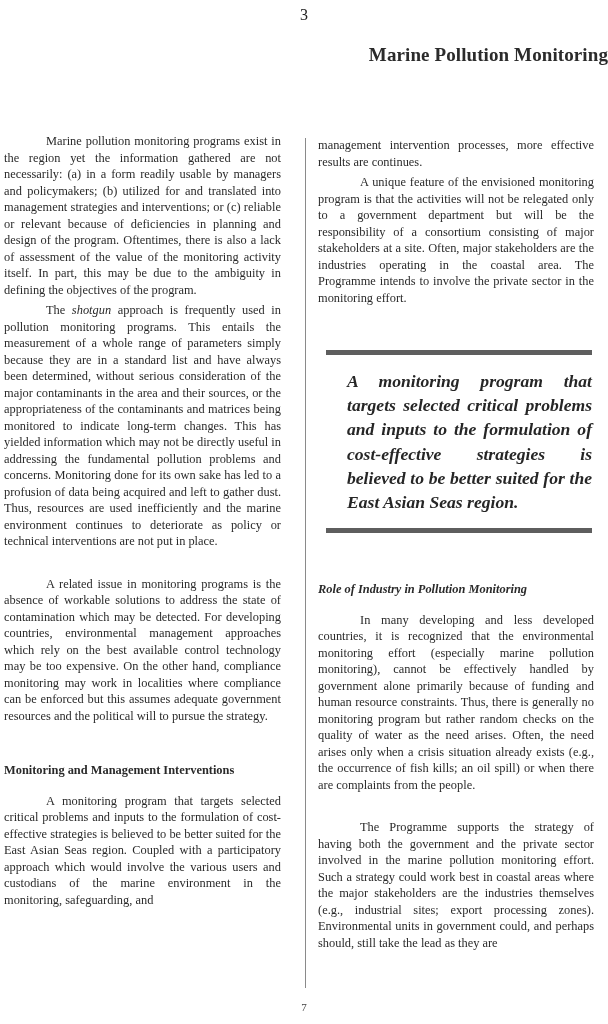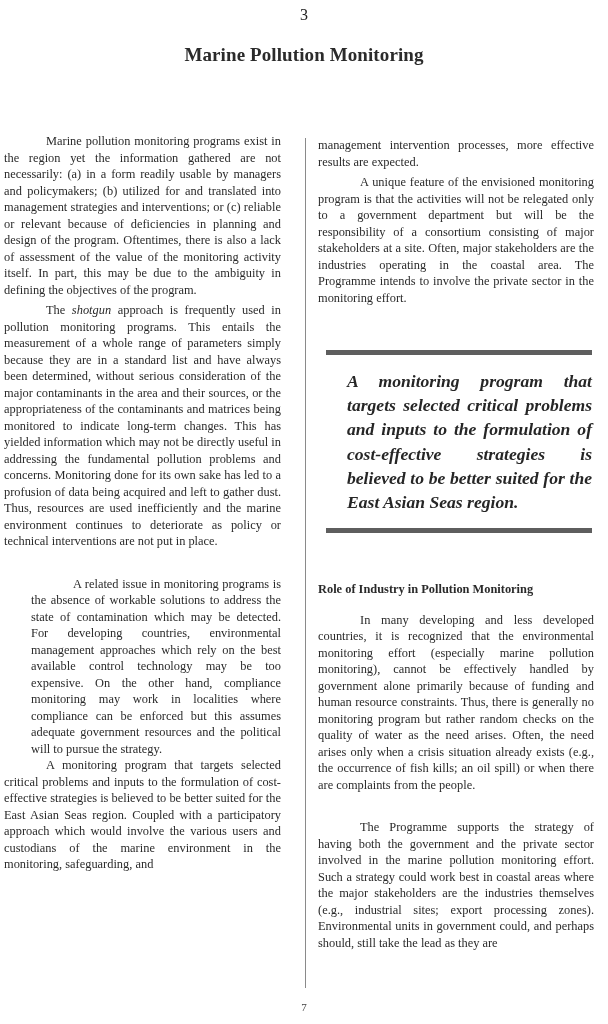--- a/index.html
+++ b/index.html
@@ -6,42 +6,42 @@
   body {
     width: 608px; height: 1024px; position: relative; overflow: hidden;
     font-family: "Liberation Serif", "DejaVu Serif", serif;
     color: #2a2a2a;
   }
   .chapter-num {
     position: absolute; top: 6px; left: 0; width: 608px; text-align: center;
     font-size: 16px; color: #222;
   }
   .page-title {
-    position: absolute; top: 44px; left: 0; width: 608px; text-align: center;
+    position: absolute; top: 44px; left: 0; width: 608px; text-align: right;
     font-size: 19px; font-weight: bold; color: #2b2b2b; letter-spacing: 0.1px;
   }
   .col {
     position: absolute; top: 133px;
     font-size: 12.4px; line-height: 16.5px; text-align: justify;
   }
   .col-left { left: 4px; width: 277px; }
   .col-right { left: 318px; width: 276px; top: 137px; }
   .divider {
     position: absolute; left: 305px; top: 138px; width: 1px; height: 850px;
     background: #8a8a8a;
   }
   p { margin: 0; text-indent: 42px; }
   p.cont { text-indent: 0; }
   .gap-a { margin-top: 4px; }
-  .gap-b { margin-top: 16px; margin-left: 27px; }
+  .gap-b { margin-top: 16px; }
   .section-heading {
     font-weight: bold; font-size: 12.4px; text-indent: 0; text-align: left;
   }
   .gap-h { margin-top: 38px; margin-bottom: 14px; }
-  .gap-h2 { margin-top: 48px; margin-bottom: 14px; }
+  .gap-h2 { margin-top: 48px; margin-bottom: 14px; font-style: italic; }
   .pullquote {
     margin-top: 27px; position: relative;
     padding: 17px 0 0 0;
   }
   .pull-rule {
     height: 5px; background: #5e5e5e; margin-left: 8px; margin-right: 2px;
   }
   .pull-text {
     font-weight: bold; font-style: italic; font-size: 17.6px; line-height: 24.2px;
     text-align: justify; padding: 14px 2px 14px 29px; color: #262626;
@@ -56,27 +56,28 @@
 </head>
 <body>
 
 <div class="chapter-num">3</div>
 <div class="page-title">Marine Pollution Monitoring</div>
 
 <div class="col col-left">
   <p>Marine pollution monitoring programs exist in the region yet the information gathered are not necessarily: (a) in a form readily usable by managers and policymakers; (b) utilized for and translated into management strategies and interventions; or (c) reliable or relevant because of deficiencies in planning and design of the program. Oftentimes, there is also a lack of assessment of the value of the monitoring activity itself. In part, this may be due to the ambiguity in defining the objectives of the program.</p>
   <p class="gap-a"><span>The </span><em>shotgun</em><span> approach is frequently used in pollution monitoring programs. This entails the measurement of a whole range of parameters simply because they are in a standard list and have always been determined, without serious consideration of the major contaminants in the area and their sources, or the appropriateness of the contaminants and matrices being monitored to indicate long-term changes. This has yielded information which may not be directly useful in addressing the fundamental pollution problems and concerns. Monitoring done for its own sake has led to a profusion of data being acquired and left to gather dust. Thus, resources are used inefficiently and the marine environment continues to deteriorate as policy or technical interventions are not put in place.</span></p>
   <p class="gap-b" style="margin-top:26px">A related issue in monitoring programs is the absence of workable solutions to address the state of contamination which may be detected. For developing countries, environmental management approaches which rely on the best available control technology may be too expensive. On the other hand, compliance monitoring may work in localities where compliance can be enforced but this assumes adequate government resources and the political will to pursue the strategy.</p>
+  <div class="section-heading gap-h">Monitoring and Management Interventions</div>
   <p>A monitoring program that targets selected critical problems and inputs to the formulation of cost-effective strategies is believed to be better suited for the East Asian Seas region. Coupled with a participatory approach which would involve the various users and custodians of the marine environment in the monitoring, safeguarding, and</p>
 </div>
 
 <div class="divider"></div>
 
 <div class="col col-right">
-  <p class="cont">management intervention processes, more effective results are expected.</p>
+  <p class="cont">management intervention processes, more effective results are continues.</p>
   <p class="gap-a">A unique feature of the envisioned monitoring program is that the activities will not be relegated only to a government department but will be the responsibility of a consortium consisting of major stakeholders at a site. Often, major stakeholders are the industries operating in the coastal area. The Programme intends to involve the private sector in the monitoring effort.</p>
   <div class="pullquote">
     <div class="pull-rule"></div>
     <div class="pull-text">A monitoring program that targets selected critical problems and inputs to the formulation of cost-effective strategies is believed to be better suited for the East Asian Seas region.</div>
     <div class="pull-rule"></div>
   </div>
   <div class="section-heading gap-h2">Role of Industry in Pollution Monitoring</div>
   <p>In many developing and less developed countries, it is recognized that the environmental monitoring effort (especially marine pollution monitoring), cannot be effectively handled by government alone primarily because of funding and human resource constraints. Thus, there is generally no monitoring program but rather random checks on the quality of water as the need arises. Often, the need arises only when a crisis situation already exists (e.g., the occurrence of fish kills; an oil spill) or when there are complaints from the people.</p>
   <p class="gap-d">The Programme supports the strategy of having both the government and the private sector involved in the marine pollution monitoring effort. Such a strategy could work best in coastal areas where the major stakeholders are the industries themselves (e.g., industrial sites; export processing zones). Environmental units in government could, and perhaps should, still take the lead as they are</p>
 </div>

